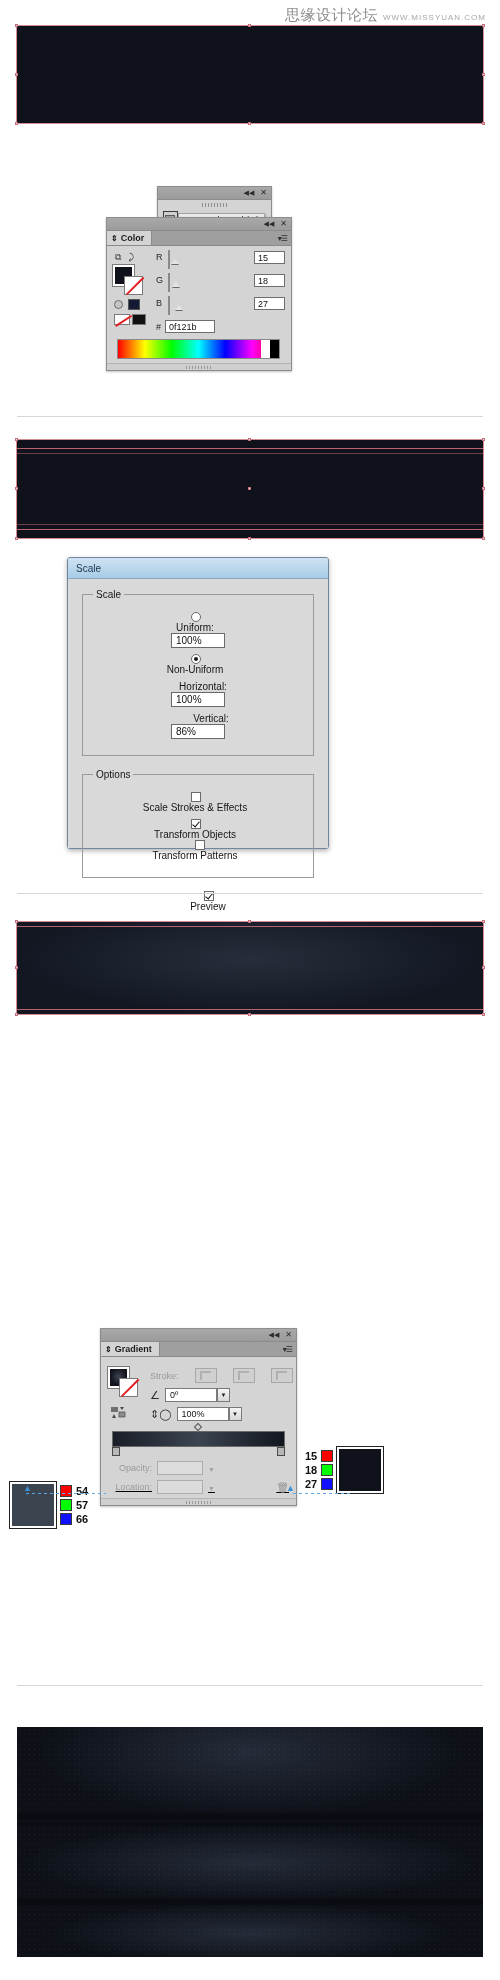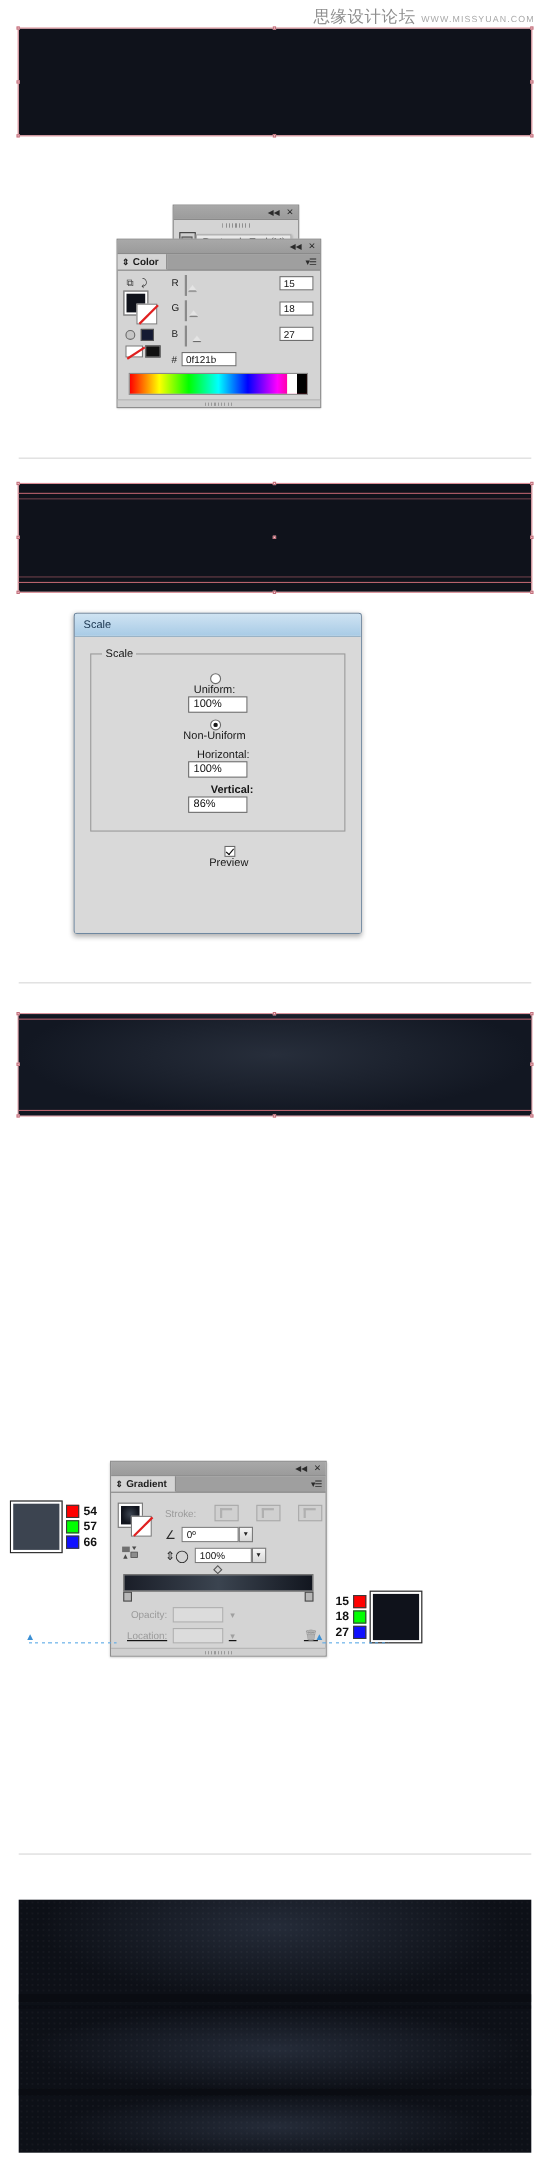--- a/index.html
+++ b/index.html
@@ -452,25 +452,38 @@
         <span class="radio on"></span>
         <span class="fld-label">Non-Uniform</span>
       </div>
 
       <div class="fld-row">
         <span class="fld-label indent">Horizontal:</span>
         <span class="txtbox">100%</span>
       </div>
 
       <div class="fld-row">
-        <span class="fld-label indent" style="margin-left:32px;font-weight:bold;">Vertical:</span>
+        <span class="fld-label indent" style="margin-left:32px;">Vertical:</span>
         <span class="txtbox">86%</span>
       </div>
     </fieldset>
 
+    <fieldset class="grp">
+      <legend>Options</legend>
+      <div class="fld-row">
+        <span class="chk"></span>
+        <span class="fld-label">Scale Strokes &amp; Effects</span>
+      </div>
+      <div class="fld-row">
+        <span class="chk on"></span>
+        <span class="fld-label">Transform Objects</span>
+        <span class="chk" style="margin-left:8px;"></span>
+        <span class="fld-label">Transform Patterns</span>
+      </div>
+    </fieldset>
 
     <div class="fld-row" style="margin:0 0 14px 4px;padding-left:22px;">
       <span class="chk on"></span>
       <span class="fld-label">Preview</span>
     </div>
 
   </div>
 </div>
 
 <div class="sep" style="top:893px;"></div>
@@ -564,21 +577,21 @@
       <span class="dim-field"></span>
       <span class="caret" style="color:#a0a0a0;">▼</span>
       <span class="trash">🗑</span>
     </div>
   </div>
   <div class="panel-footgrip">
       <div></div>
     </div>
 </div>
 
-<div class="rgb-group" style="left:10px;top:1365px;">
+<div class="rgb-group" style="left:10px;top:1482px;">
   <div class="rgb-preview" style="background:#3c4450;"></div>
   <div class="rgb-chips">
     <div class="rgb-line">
       <span class="chip r"></span>
       <span class="rgb-val">54</span>
     </div>
     <div class="rgb-line">
       <span class="chip g"></span>
       <span class="rgb-val">57</span>
     </div>

